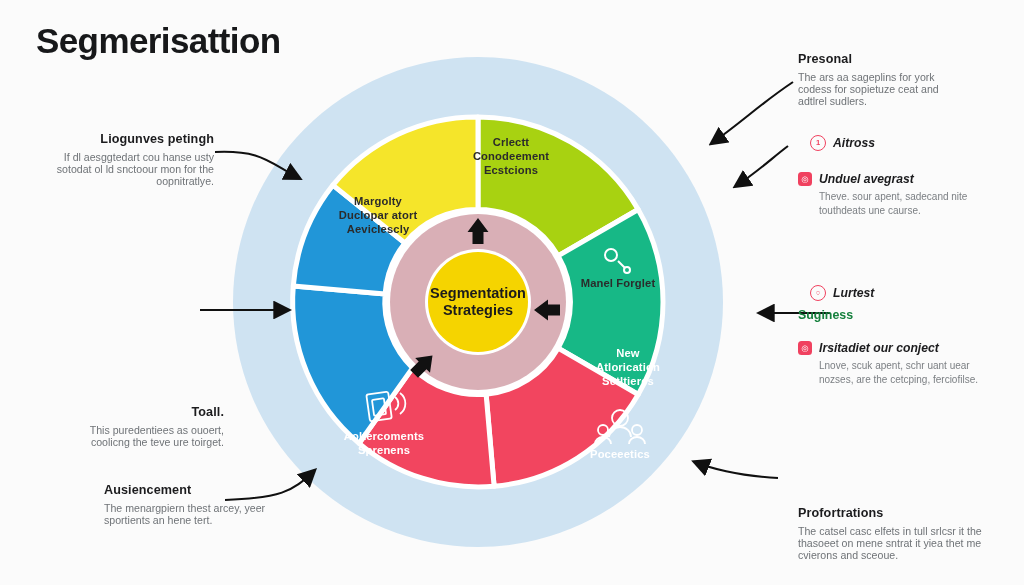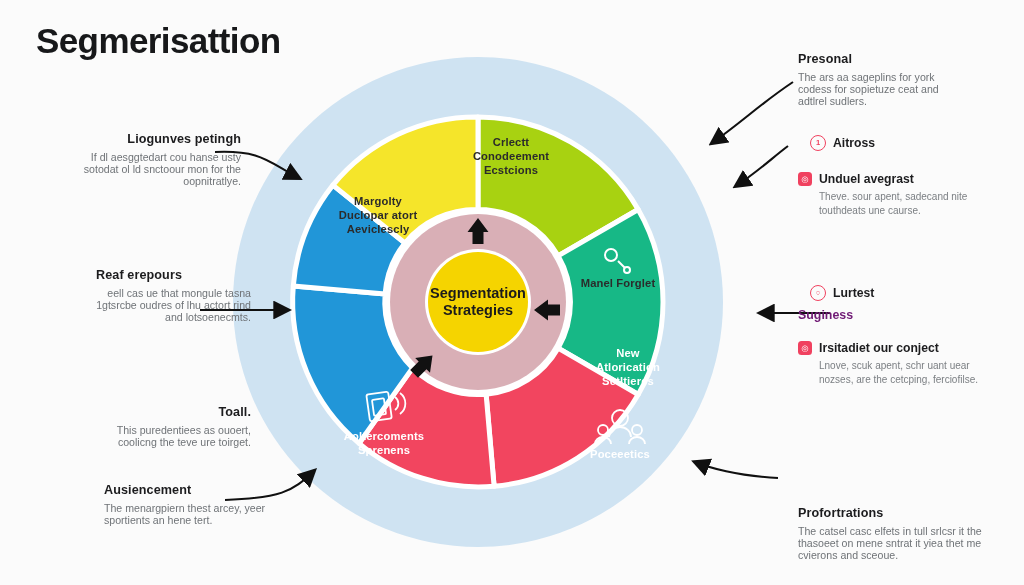--- a/index.html
+++ b/index.html
@@ -70,21 +70,21 @@
     color: #1c1c1e;
     margin: 0 0 5px 0;
     letter-spacing: 0.1px;
   }
   .callout .c-body {
     font-size: 10.6px;
     line-height: 12px;
     color: #6f7377;
     margin: 0;
   }
-  .callout.right-align { text-align: right; margin-left: 27px; }
+  .callout.right-align { text-align: right; }
 
   
   .badge-row {
     display: flex;
     align-items: center;
     gap: 7px;
     margin-bottom: 4px;
   }
   .badge-circle {
     width: 14px; height: 14px;
@@ -104,25 +104,26 @@
     color: #ffffff;
     font-size: 8.5px;
     display: flex; align-items: center; justify-content: center;
     flex: none;
     line-height: 1;
   }
   .badge-label {
     font-size: 12.2px;
     font-weight: bold;
     color: #1c1c1e;
+    font-style: italic;
   }
   .plain-head {
     font-size: 12.4px;
     font-weight: bold;
-    color: #701a75;
+    color: #15803d;
     margin: 0 0 5px 0;
   }
   .sub-body {
     font-size: 10px;
     line-height: 14.2px;
     color: #7b7f83;
     margin: 0 0 0 21px;
   }
 
   
@@ -275,24 +276,20 @@
 
       <path d="M 778 478 C 745 476 720 472 695 462"></path>
     </g>
   </svg>
 
   <div class="callout right-align" style="left:54px; top:132px; width:160px;">
     <p class="c-head">Liogunves petingh</p>
     <p class="c-body">If dl aesggtedart cou hanse usty sotodat ol ld snctoour mon for the oopnitratlye.</p>
   </div>
 
-  <div class="callout" style="left:96px; top:268px; width:155px;">
-    <p class="c-head">Reaf erepours</p>
-    <p class="c-body right-align" style="text-align:right;">eell cas ue that mongule tasna 1gtsrcbe oudres of lhu actort rind and lotsoenecmts.</p>
-  </div>
 
   <div class="callout right-align" style="left:74px; top:405px; width:150px;">
     <p class="c-head">Toall.</p>
     <p class="c-body">This puredentiees as ouoert, coolicng the teve ure toirget.</p>
   </div>
 
   <div class="callout" style="left:104px; top:483px; width:190px;">
     <p class="c-head">Ausiencement</p>
     <p class="c-body">The menargpiern thest arcey, yeer sportients an hene tert.</p>
   </div>

